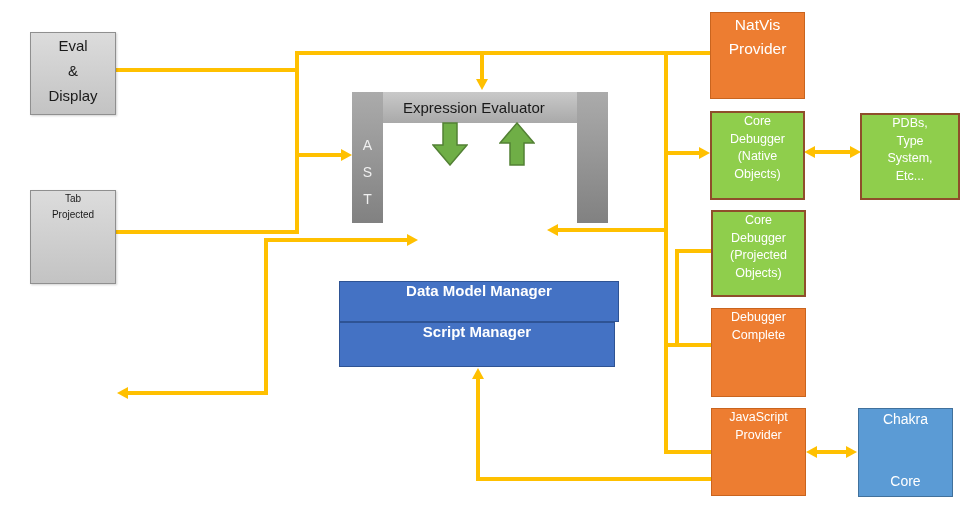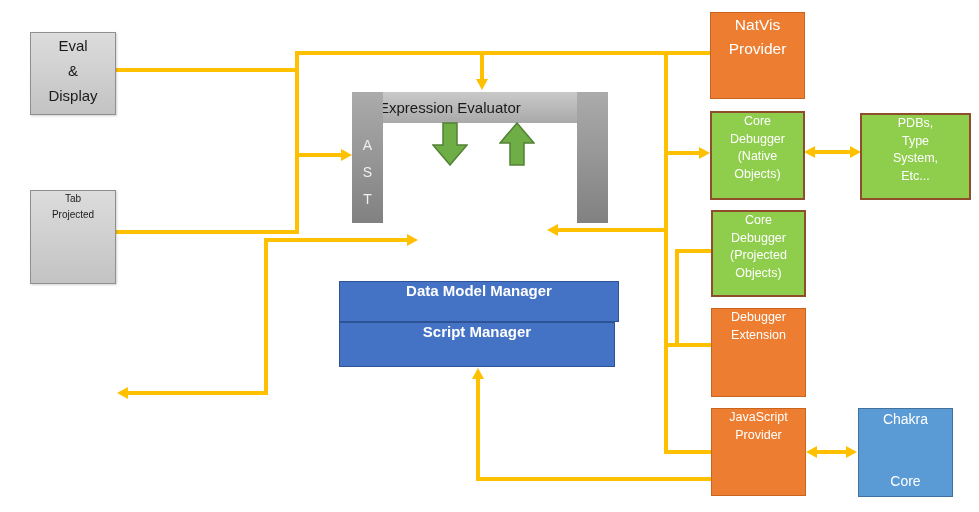--- a/index.html
+++ b/index.html
@@ -10,39 +10,39 @@
   .box{position:absolute;box-sizing:border-box;display:flex;flex-direction:column;
        align-items:center;justify-content:flex-start;text-align:center;}
   
   .gray{background:linear-gradient(180deg,#dcdcdc,#c3c3c3);border:1px solid #8f8f8f;
         color:#1a1a1a;box-shadow:1px 1px 2px rgba(0,0,0,0.18);}
   #eval-display{left:30px;top:32px;width:86px;height:83px;font-size:15px;line-height:25px;}
   #tab-complete{left:30px;top:190px;width:86px;height:94px;font-size:10px;line-height:16px;}
   #linq-query{left:31px;top:352px;width:86px;height:85px;font-size:15px;line-height:25px;}
   
   #ee-bar{left:352px;top:92px;width:256px;height:31px;background:linear-gradient(180deg,#c9c9c9,#a9a9a9);
-          color:#1a1a1a;font-size:15px;flex-direction:row;justify-content:flex-start;padding-left:27px;}
+          color:#1a1a1a;font-size:15px;flex-direction:row;justify-content:flex-start;padding-left:51px;}
   .g-col{background:linear-gradient(180deg,#ababab,#818181);}
   #ast-col{left:352px;top:92px;width:31px;height:131px;color:#f0f0f0;font-size:14px;
            line-height:27px;justify-content:flex-start;padding-top:40px;}
   #right-col{left:577px;top:92px;width:31px;height:131px;}
   
   .blue{background:#4472c4;border:1px solid #2e5394;color:#ffffff;}
   #com{left:418px;top:165px;width:129px;height:116px;font-weight:bold;font-size:15px;line-height:23px;}
   #com .sub{font-weight:normal;font-size:12.5px;line-height:18px;}
   #dmm{left:339px;top:281px;width:280px;height:41px;font-weight:bold;font-size:15px;}
   #sm{left:339px;top:322px;width:276px;height:45px;font-weight:bold;font-size:15px;}
   
   .orange{background:#ed7d31;border:1px solid #c9641e;color:#ffffff;}
   .green{background:#8fce4c;border:2px solid #8f4e2b;color:#ffffff;}
   .lblue{background:#5b9bd5;border:1px solid #41719c;color:#ffffff;}
   #natvis{left:710px;top:12px;width:95px;height:87px;font-size:15.5px;line-height:24px;}
   #natvis .b1{font-weight:normal;}
   #core-native{left:710px;top:111px;width:95px;height:89px;font-size:12.5px;line-height:17.5px;}
-  #pdbs{left:860px;top:113px;width:111px;height:87px;font-size:12.5px;line-height:17.5px;}
+  #pdbs{left:860px;top:113px;width:100px;height:87px;font-size:12.5px;line-height:17.5px;}
   #core-projected{left:711px;top:210px;width:95px;height:87px;font-size:12.5px;line-height:17.5px;}
   #debugger-ext{left:711px;top:308px;width:95px;height:89px;font-size:12.5px;line-height:17.5px;}
   #js-provider{left:711px;top:408px;width:95px;height:88px;font-size:12.5px;line-height:17.5px;}
   #chakra{left:858px;top:408px;width:95px;height:89px;font-size:14px;line-height:21px;gap:41px;}
   
   .hline,.vline{position:absolute;background:#ffc000;}
   .hline{height:4px;}
   .vline{width:4px;}
   .ah{position:absolute;width:0;height:0;}
   .ah-r{border-top:6px solid transparent;border-bottom:6px solid transparent;border-left:11px solid #ffc000;}
@@ -146,21 +146,21 @@
     <span>Etc...</span>
   </div>
   <div class="box green" id="core-projected">
     <span>Core</span>
     <span>Debugger</span>
     <span>(Projected</span>
     <span>Objects)</span>
   </div>
   <div class="box orange" id="debugger-ext">
     <span>Debugger</span>
-    <span>Extension</span>
+    <span>Complete</span>
   </div>
   <div class="box orange" id="js-provider">
     <span>JavaScript</span>
     <span>Provider</span>
   </div>
   <div class="box lblue" id="chakra">
     <span>Chakra</span>
     <span>Core</span>
   </div>
 

